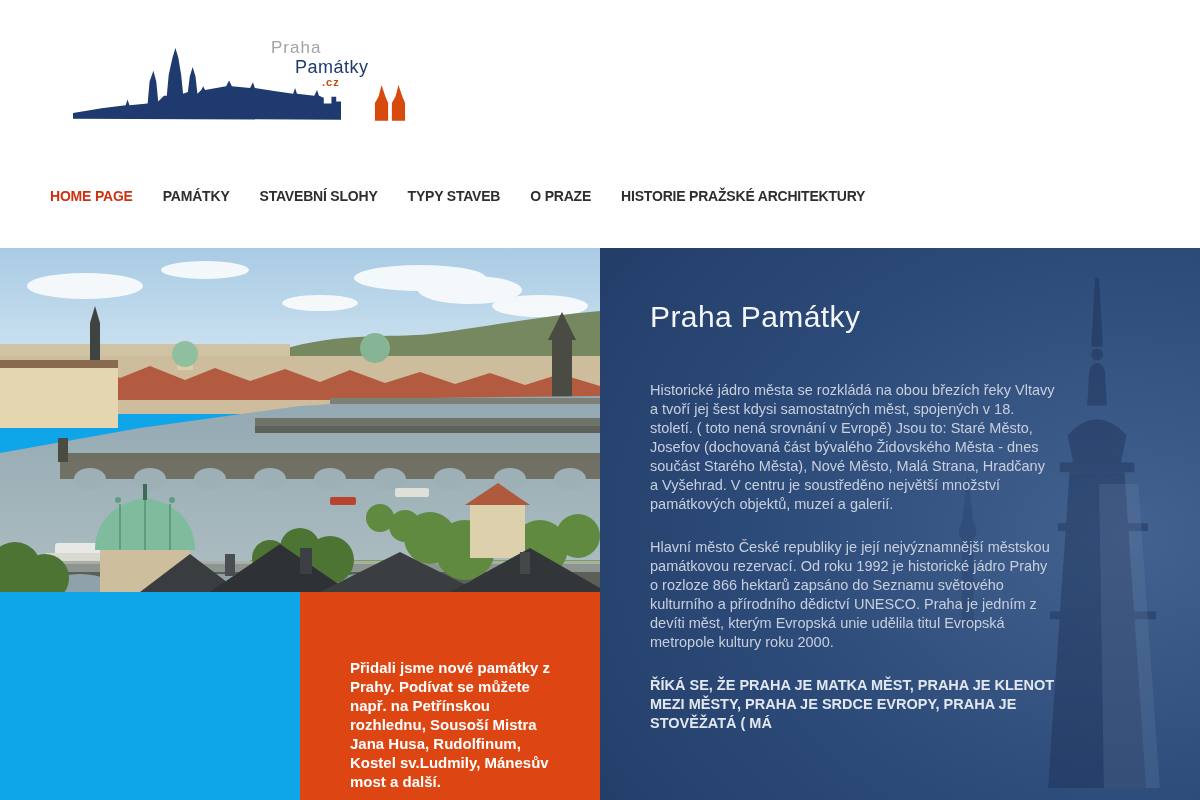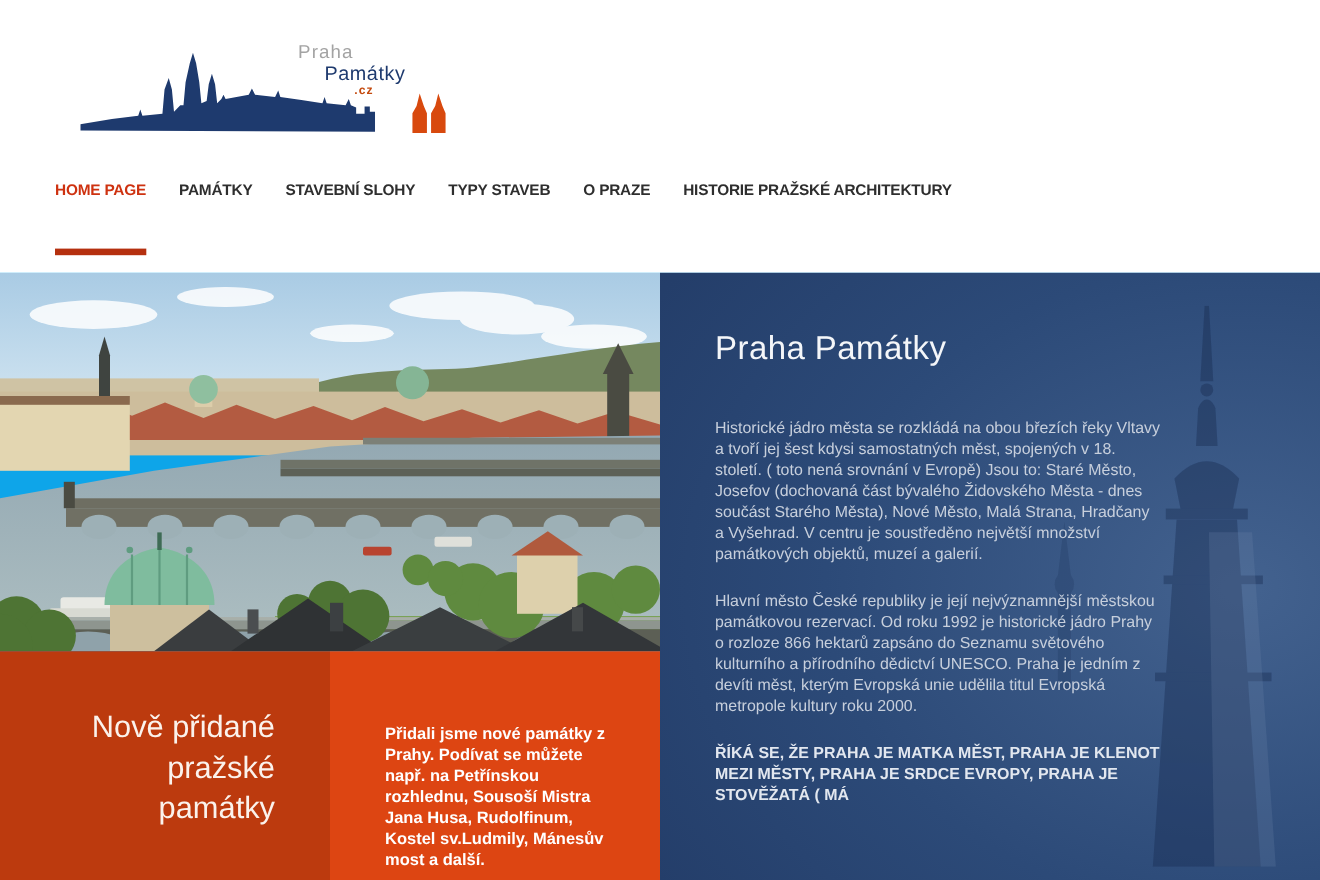--- a/index.html
+++ b/index.html
@@ -8,21 +8,21 @@
 
   
   #header{position:absolute;left:0;top:0;width:1200px;height:248px;background:#fff;}
   #logo{position:absolute;left:0;top:0;width:430px;height:140px;cursor:pointer;}
   #castle-svg{position:absolute;left:73px;top:37px;}
   #tyn-svg{position:absolute;left:374px;top:83px;}
   .logo-praha{position:absolute;left:271px;top:38px;font-size:17px;color:var(--logo-gray,#a3a3a3);letter-spacing:1px;}
   .logo-pamatky{position:absolute;left:295px;top:57px;font-size:18px;color:var(--logo-navy,#1e3a6e);letter-spacing:.5px;}
   .logo-cz{position:absolute;left:322px;top:76px;font-size:11px;font-weight:700;color:var(--logo-cz-orange,#c44a0e);letter-spacing:1px;}
 
-  #nav{position:absolute;left:50px;top:164px;display:flex;gap:30px;list-style:none;margin:0;padding:0;align-items:flex-end;}
+  #nav{position:absolute;left:50px;top:188px;display:flex;gap:30px;list-style:none;margin:0;padding:0;align-items:flex-end;}
   #nav li{position:relative;}
   #nav a{display:block;font-size:14px;font-weight:700;letter-spacing:-.2px;color:var(--nav-text,#2e2e2e);
          text-decoration:none;text-transform:uppercase;white-space:nowrap;cursor:pointer;}
   #nav li.active a{color:var(--accent-red,#ce3210);}
   #nav li.active::after{content:"";position:absolute;left:0;top:62px;width:100%;height:6px;
          background:var(--underline-red,#b5300f);}
 
   
   #photo{position:absolute;left:0;top:248px;width:600px;height:344px;overflow:hidden;}
   #photo svg{display:block;width:600px;height:344px;}
@@ -218,23 +218,20 @@
       <polygon points="200,210 240,210 262,520 205,520" fill="#6f86ad" opacity=".25"></polygon>
     </svg>
     <div id="intro-inner">
       <h1>Praha Památky</h1>
       <p>Historické jádro města se rozkládá na obou březích řeky Vltavy a tvoří jej šest kdysi samostatných měst, spojených v 18. století. ( toto nená srovnání v Evropě) Jsou to: Staré Město, Josefov (dochovaná část bývalého Židovského Města - dnes součást Starého Města), Nové Město, Malá Strana, Hradčany a Vyšehrad. V centru je soustředěno největší množství památkových objektů, muzeí a galerií.</p>
       <p>Hlavní město České republiky je její nejvýznamnější městskou památkovou rezervací. Od roku 1992 je historické jádro Prahy o rozloze 866 hektarů zapsáno do Seznamu světového kulturního a přírodního dědictví UNESCO. Praha je jedním z devíti měst, kterým Evropská unie udělila titul Evropská metropole kultury roku 2000.</p>
       <p class="highlight">ŘÍKÁ SE, ŽE PRAHA JE MATKA MĚST, PRAHA JE KLENOT MEZI MĚSTY, PRAHA JE SRDCE EVROPY, PRAHA JE STOVĚŽATÁ ( MÁ</p>
     </div>
   </div>
 
-  <div id="news-title-panel">
-    <h2>Nově přidané pražské památky</h2>
-  </div>
 
   <div id="news-body-panel">
     <div id="news-body-inner">
       <p>Přidali jsme nové památky z Prahy. Podívat se můžete např. na Petřínskou rozhlednu, Sousoší Mistra Jana Husa, Rudolfinum, Kostel sv.Ludmily, Mánesův most a další.</p>
       <a id="news-more">Více zde</a>
     </div>
   </div>
 
 </div>
 

